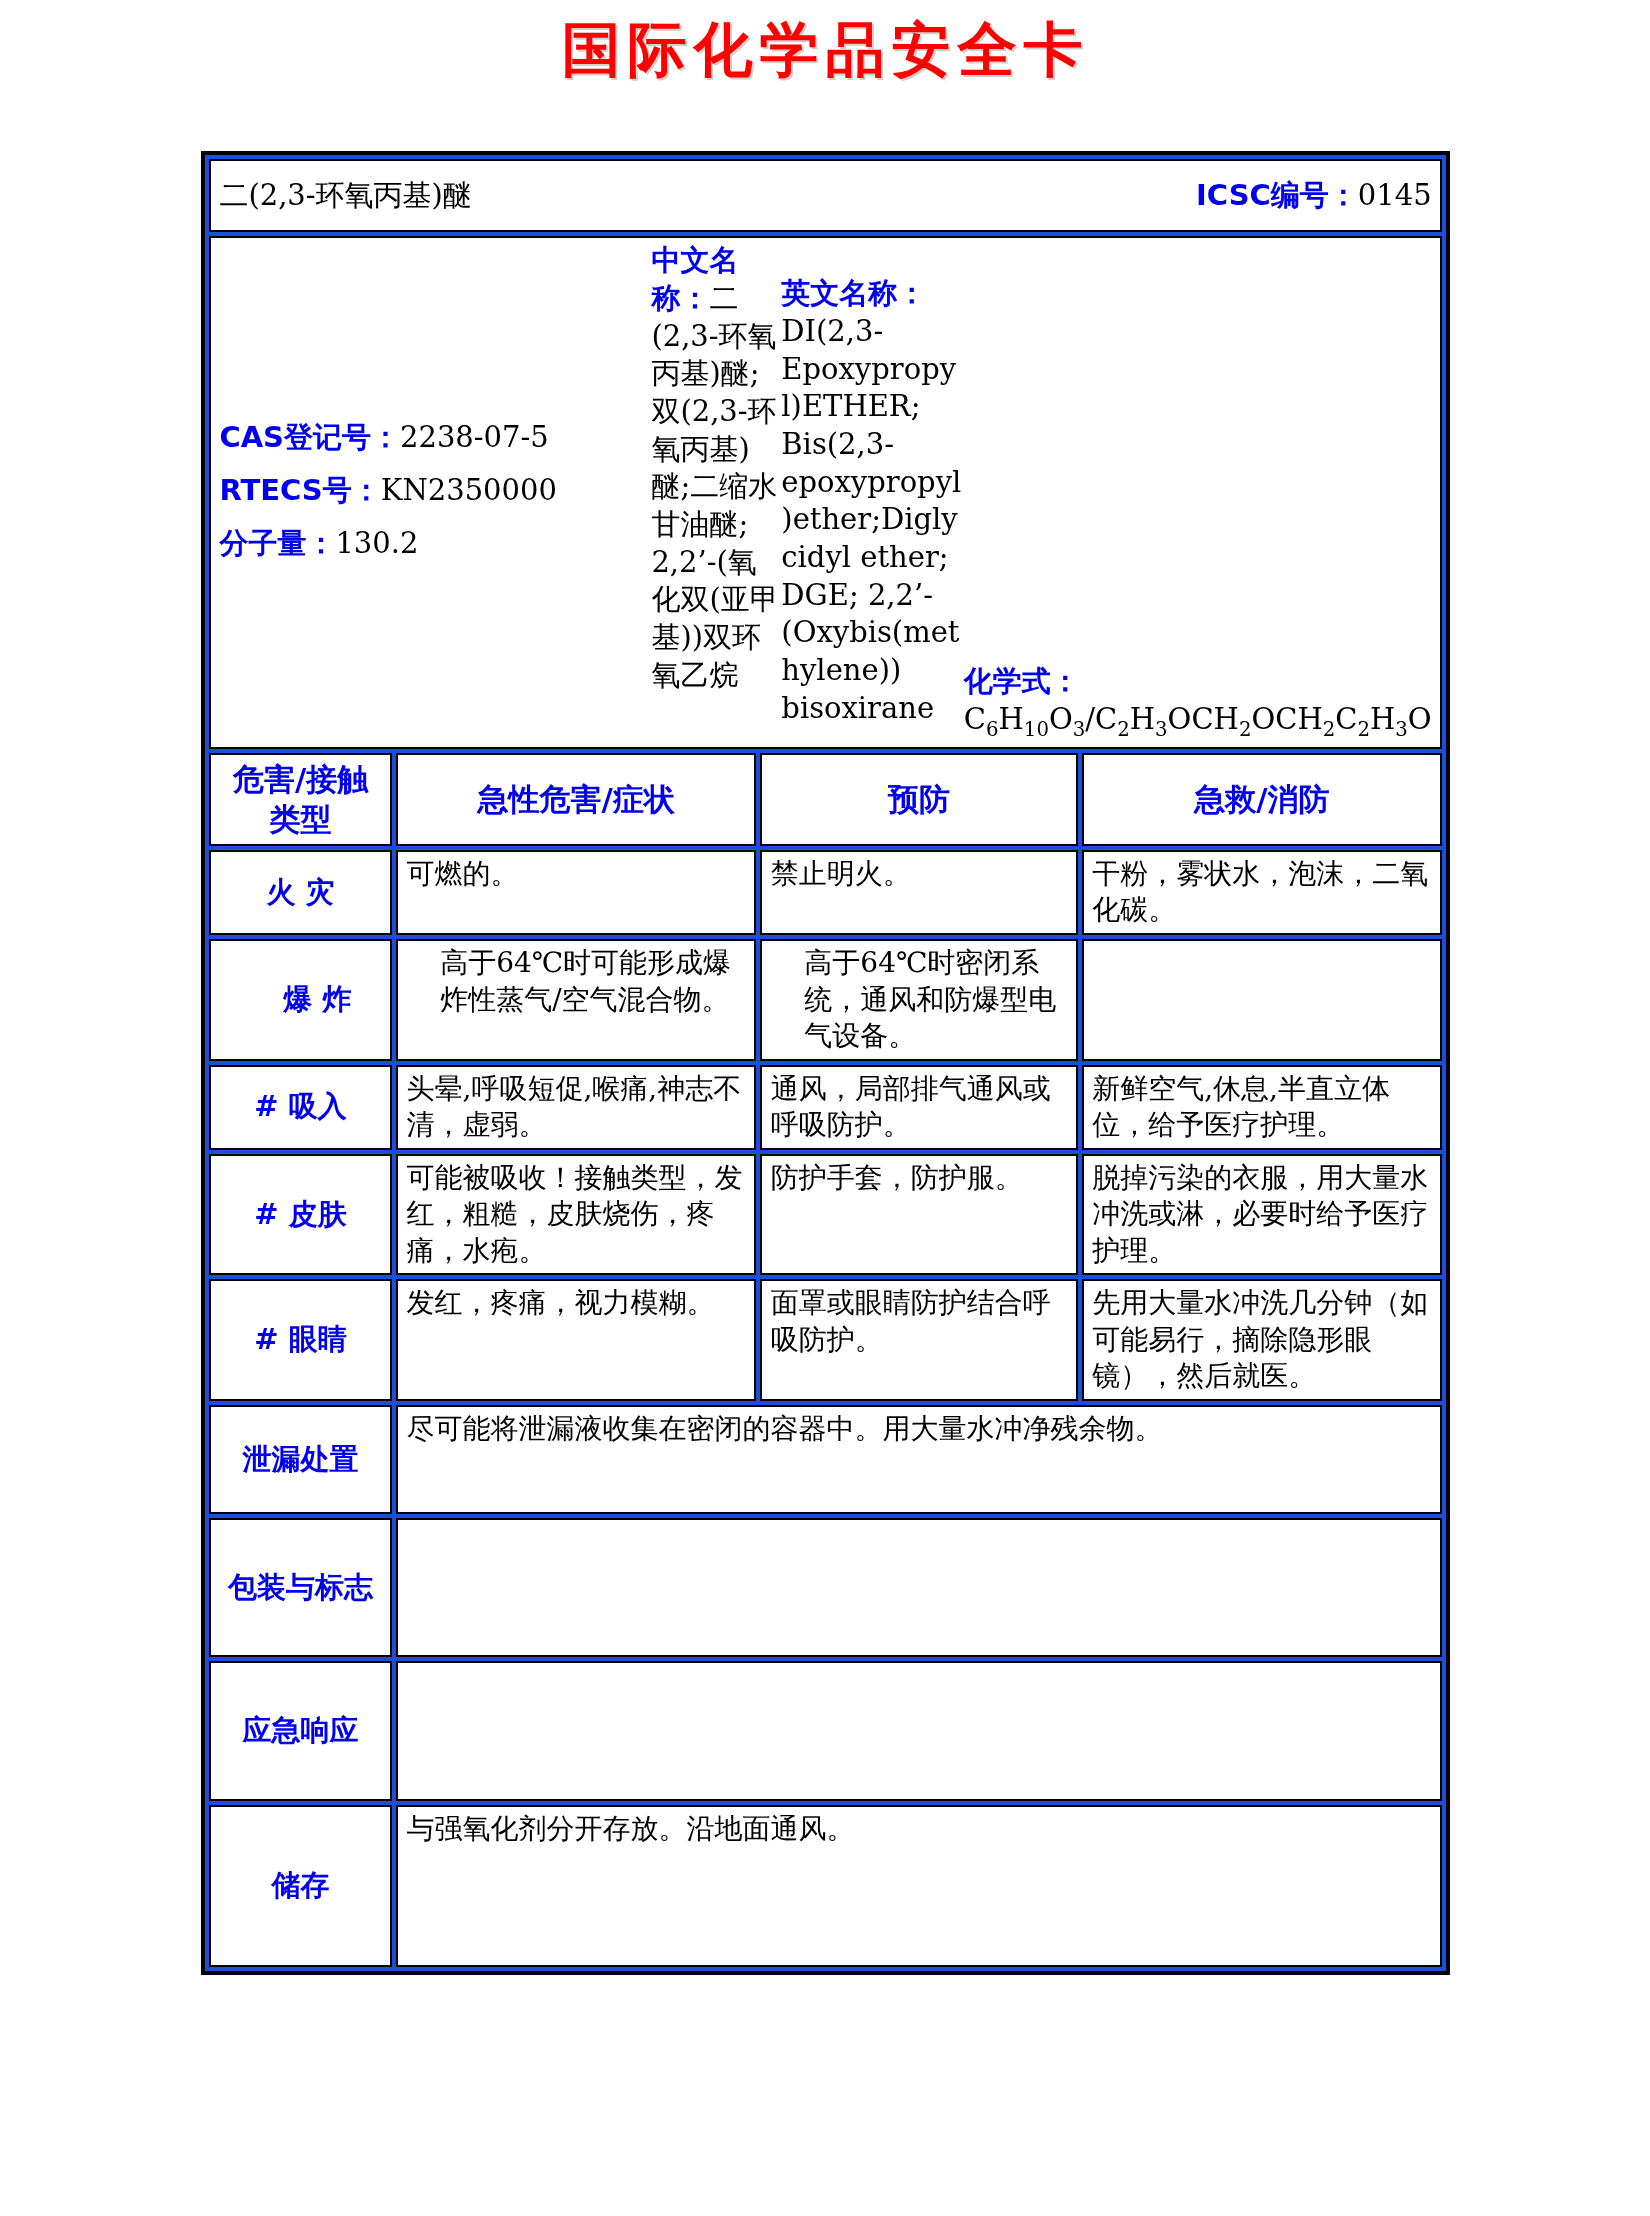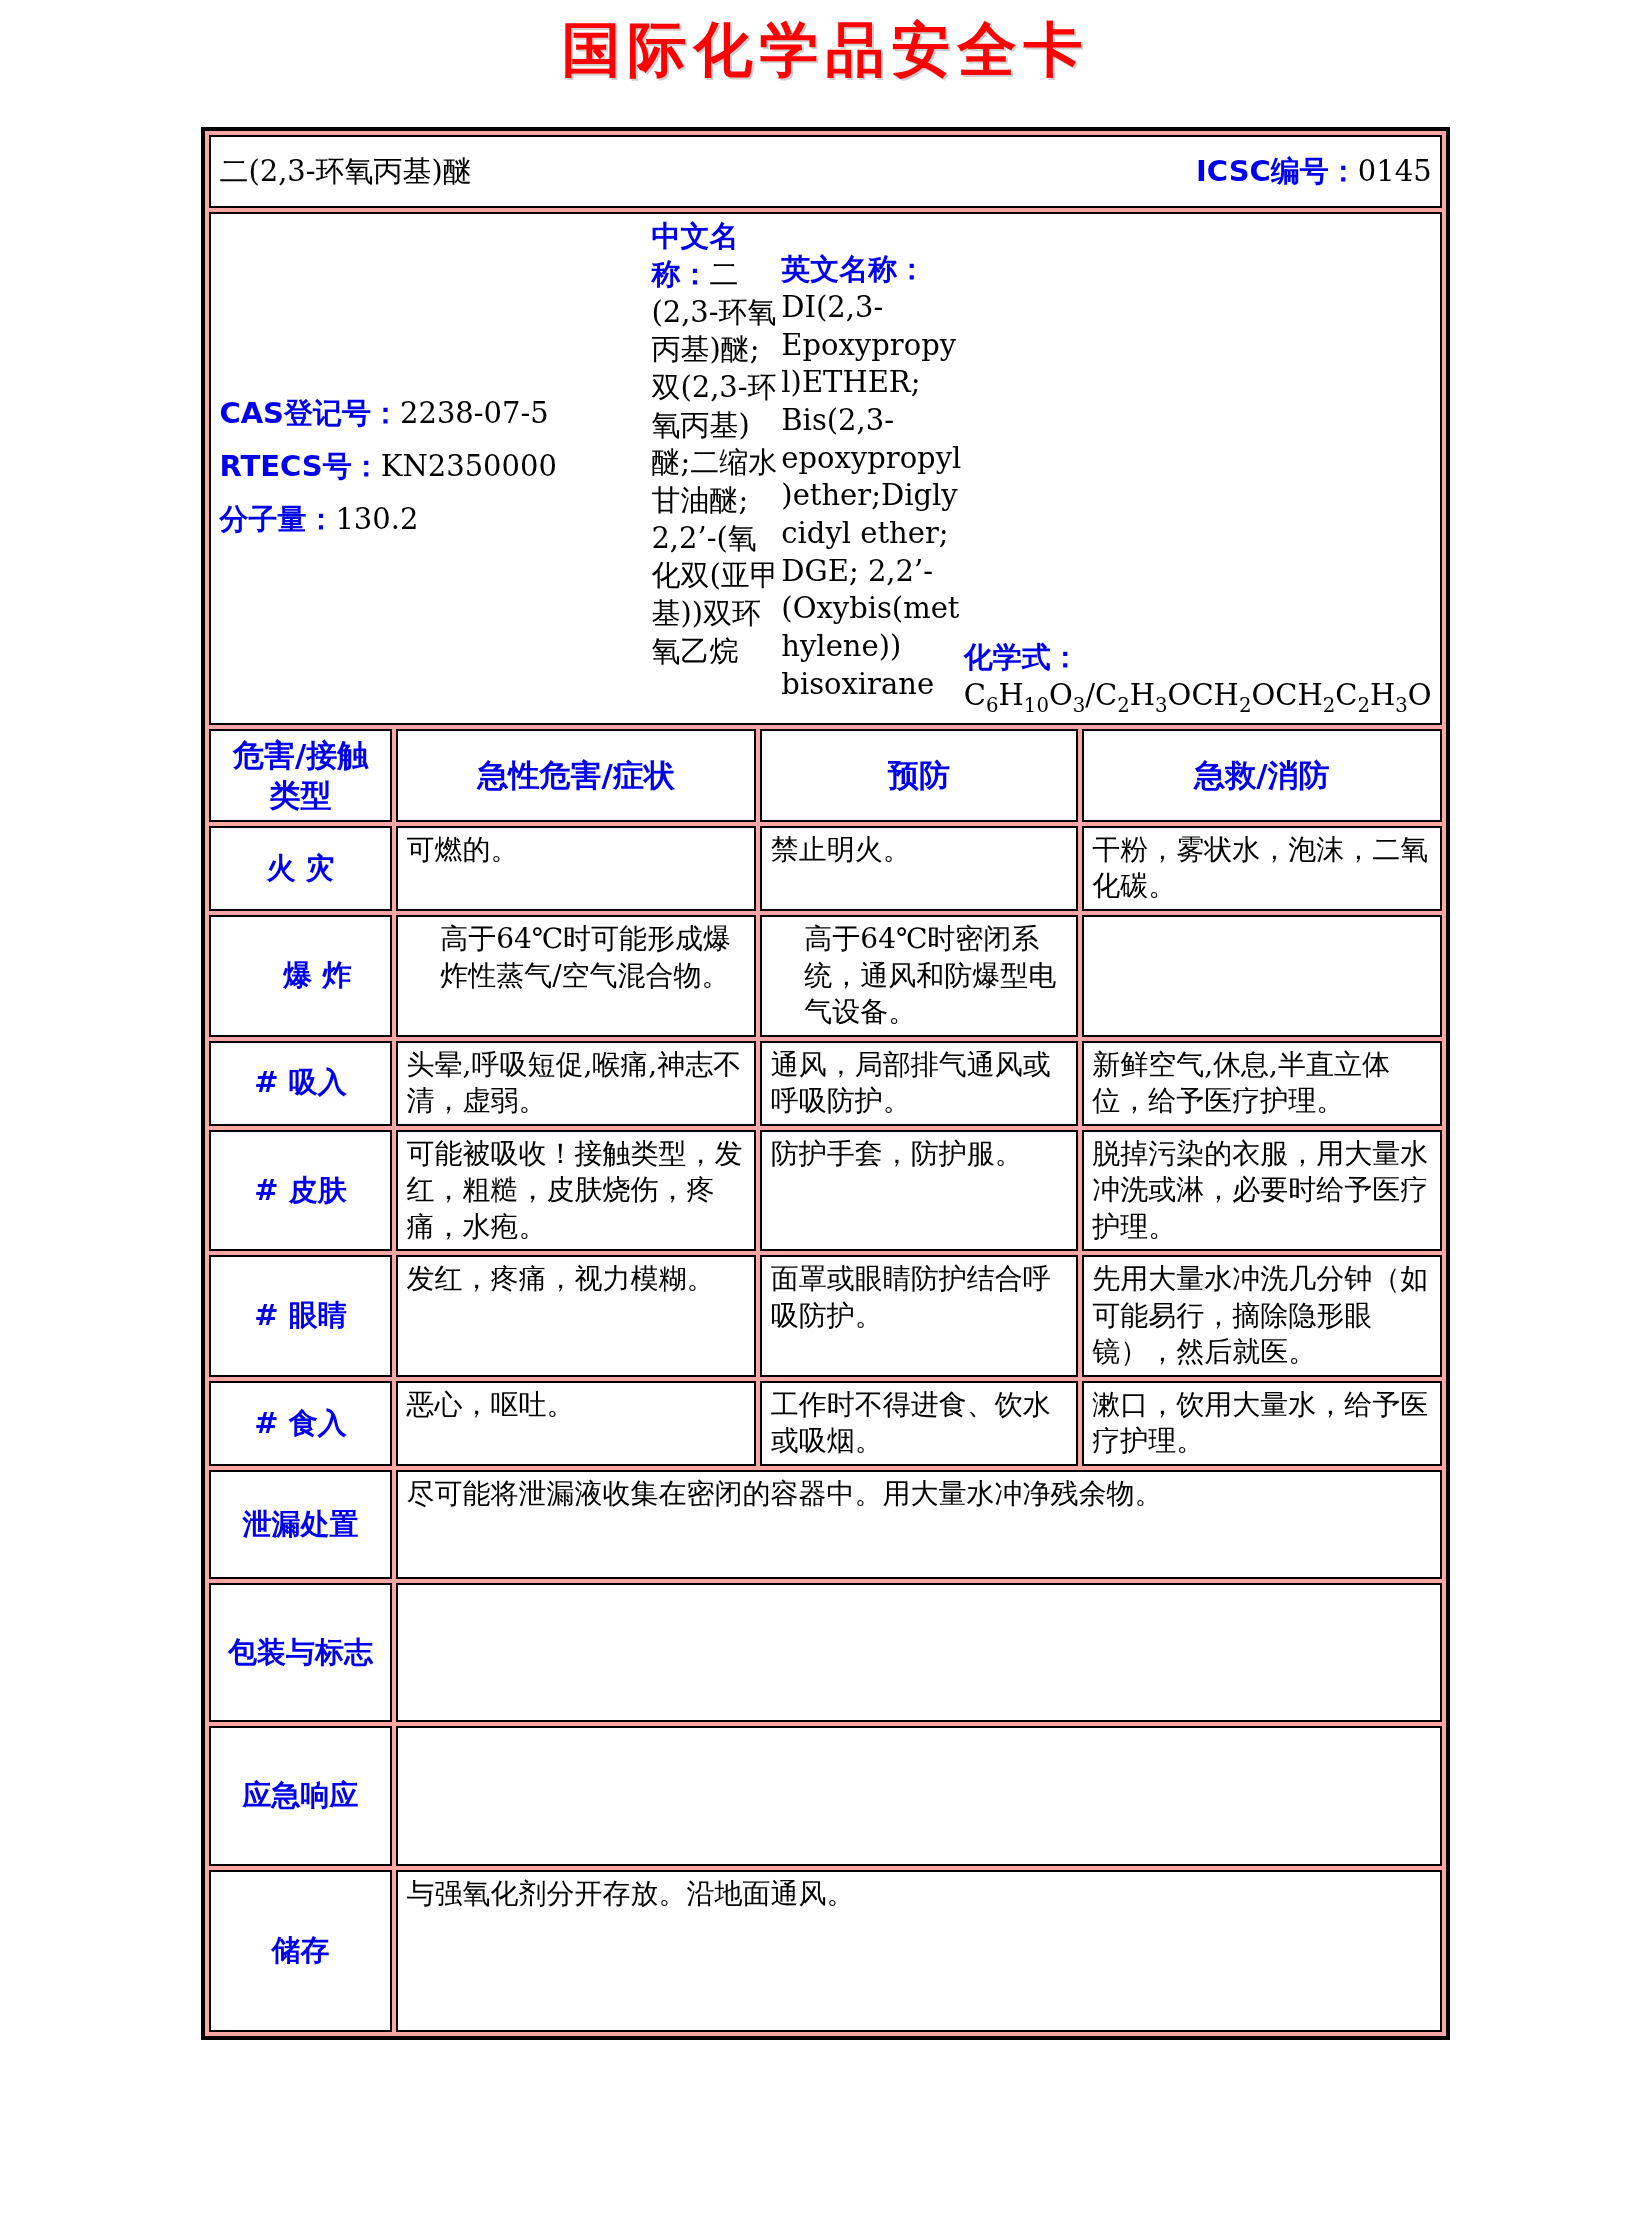--- a/index.html
+++ b/index.html
@@ -19,26 +19,26 @@
     text-align: center;
     color: #ff0000;
     font-size: 59px;
     font-weight: bold;
     letter-spacing: 7px;
     font-family: "DejaVu Serif", serif;
     text-shadow: 2.1px 2.1px 0 rgba(120,120,120,0.35);
   }
   table.card {
     width: 1249px;
-    margin: 36px auto 0 auto;
+    margin: 60px auto 0 auto;
     border: 4.2px solid #000000;
     border-collapse: separate;
     border-spacing: 4.2px;
     table-layout: fixed;
-    background: #fca5a5;
+    background: #1d4ed8;
   }
   td {
     border: 2.8px solid #000000;
     padding: 4.2px 8.4px;
     font-size: 28px;
     line-height: 1.3;
     vertical-align: top;
     background: #ffffff;
     overflow: hidden;
   }
@@ -187,26 +187,20 @@
     <td>脱掉污染的衣服，用大量水冲洗或淋，必要时给予医疗护理。</td>
   </tr>
 
   <tr class="r-eyes">
     <td class="label-cell"># 眼睛</td>
     <td>发红，疼痛，视力模糊。</td>
     <td>面罩或眼睛防护结合呼吸防护。</td>
     <td>先用大量水冲洗几分钟（如可能易行，摘除隐形眼镜），然后就医。</td>
   </tr>
 
-  <tr class="r-ingest">
-    <td class="label-cell"># 食入</td>
-    <td>恶心，呕吐。</td>
-    <td>工作时不得进食、饮水或吸烟。</td>
-    <td>漱口，饮用大量水，给予医疗护理。</td>
-  </tr>
 
   <tr class="r-spill">
     <td class="label-cell">泄漏处置</td>
     <td colspan="3">尽可能将泄漏液收集在密闭的容器中。用大量水冲净残余物。</td>
   </tr>
 
   <tr class="r-pack">
     <td class="label-cell">包装与标志</td>
     <td colspan="3"></td>
   </tr>

